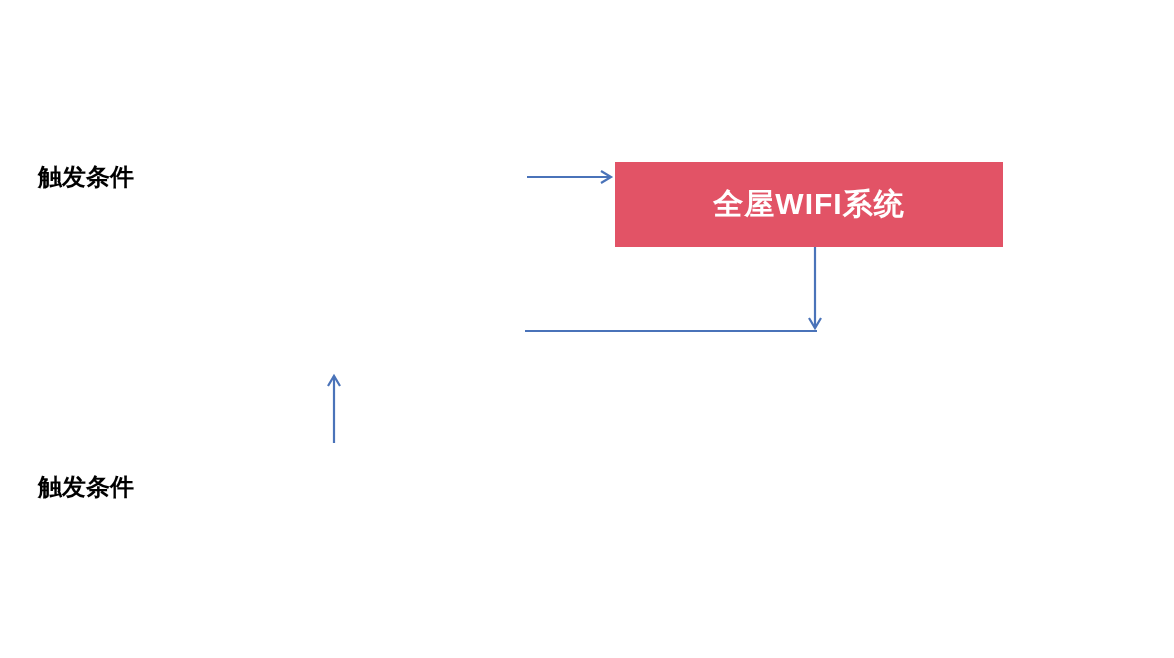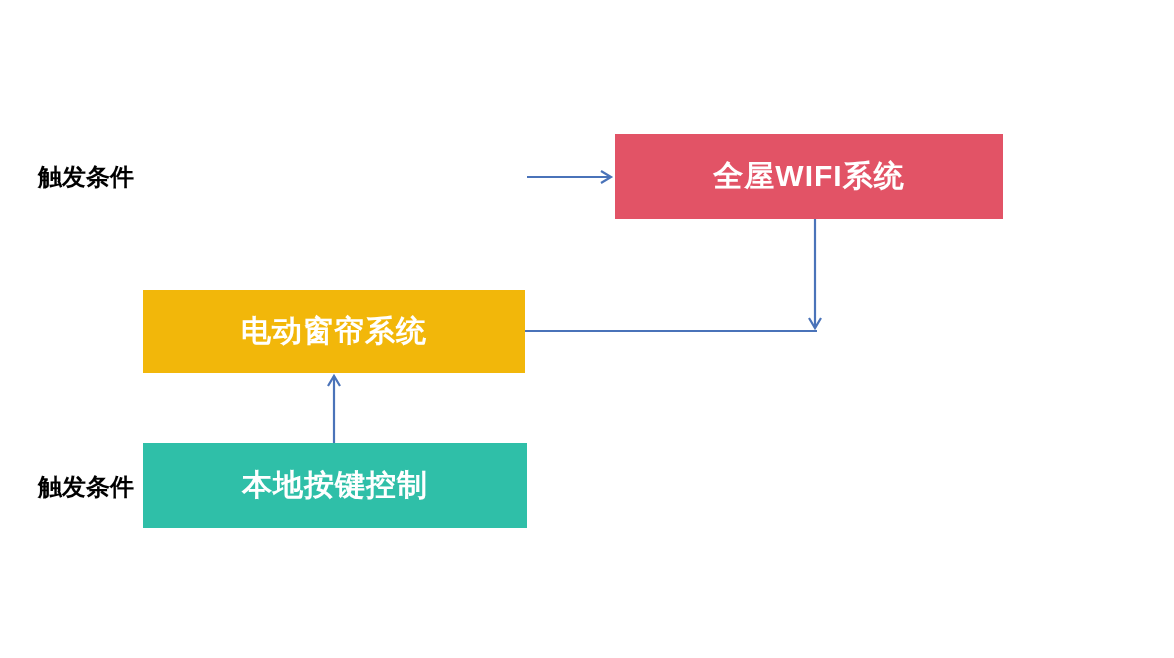--- a/index.html
+++ b/index.html
@@ -21,21 +21,21 @@
     display: flex;
     align-items: center;
     justify-content: center;
     color: #ffffff;
     font-weight: bold;
     font-size: 30px;
     letter-spacing: 1px;
     text-align: center;
   }
   .node-teal   { background: #2fbfa8; }
-  .node-red    { background: #e25366; }
+  .node-red    { background: #e25366; margin-top: 28px; }
   .node-yellow { background: #f2b70a; }
 
   #node-voice-app-control   { left: 143px; top: 133px; width: 384px; height: 86px; }
   #node-wifi-system         { left: 615px; top: 134px; width: 388px; height: 85px; }
   #node-curtain-system      { left: 143px; top: 290px; width: 382px; height: 83px; }
   #node-local-button-control{ left: 143px; top: 443px; width: 384px; height: 85px; }
 
   .side-label {
     position: absolute;
     left: 38px;
@@ -88,22 +88,16 @@
 
   <div class="side-label" id="trigger-label-top">触发条件</div>
 
   <div class="side-label" id="trigger-label-bottom">触发条件</div>
 
 
   <div class="node node-red" id="node-wifi-system">
     <span>全屋WIFI系统</span>
   </div>
 
-  <div class="node node-yellow" id="node-curtain-system">
-    <span>电动窗帘系统</span>
-  </div>
 
-  <div class="node node-teal" id="node-local-button-control">
-    <span>本地按键控制</span>
-  </div>
 
 
 </div>
 
 </body></html>

